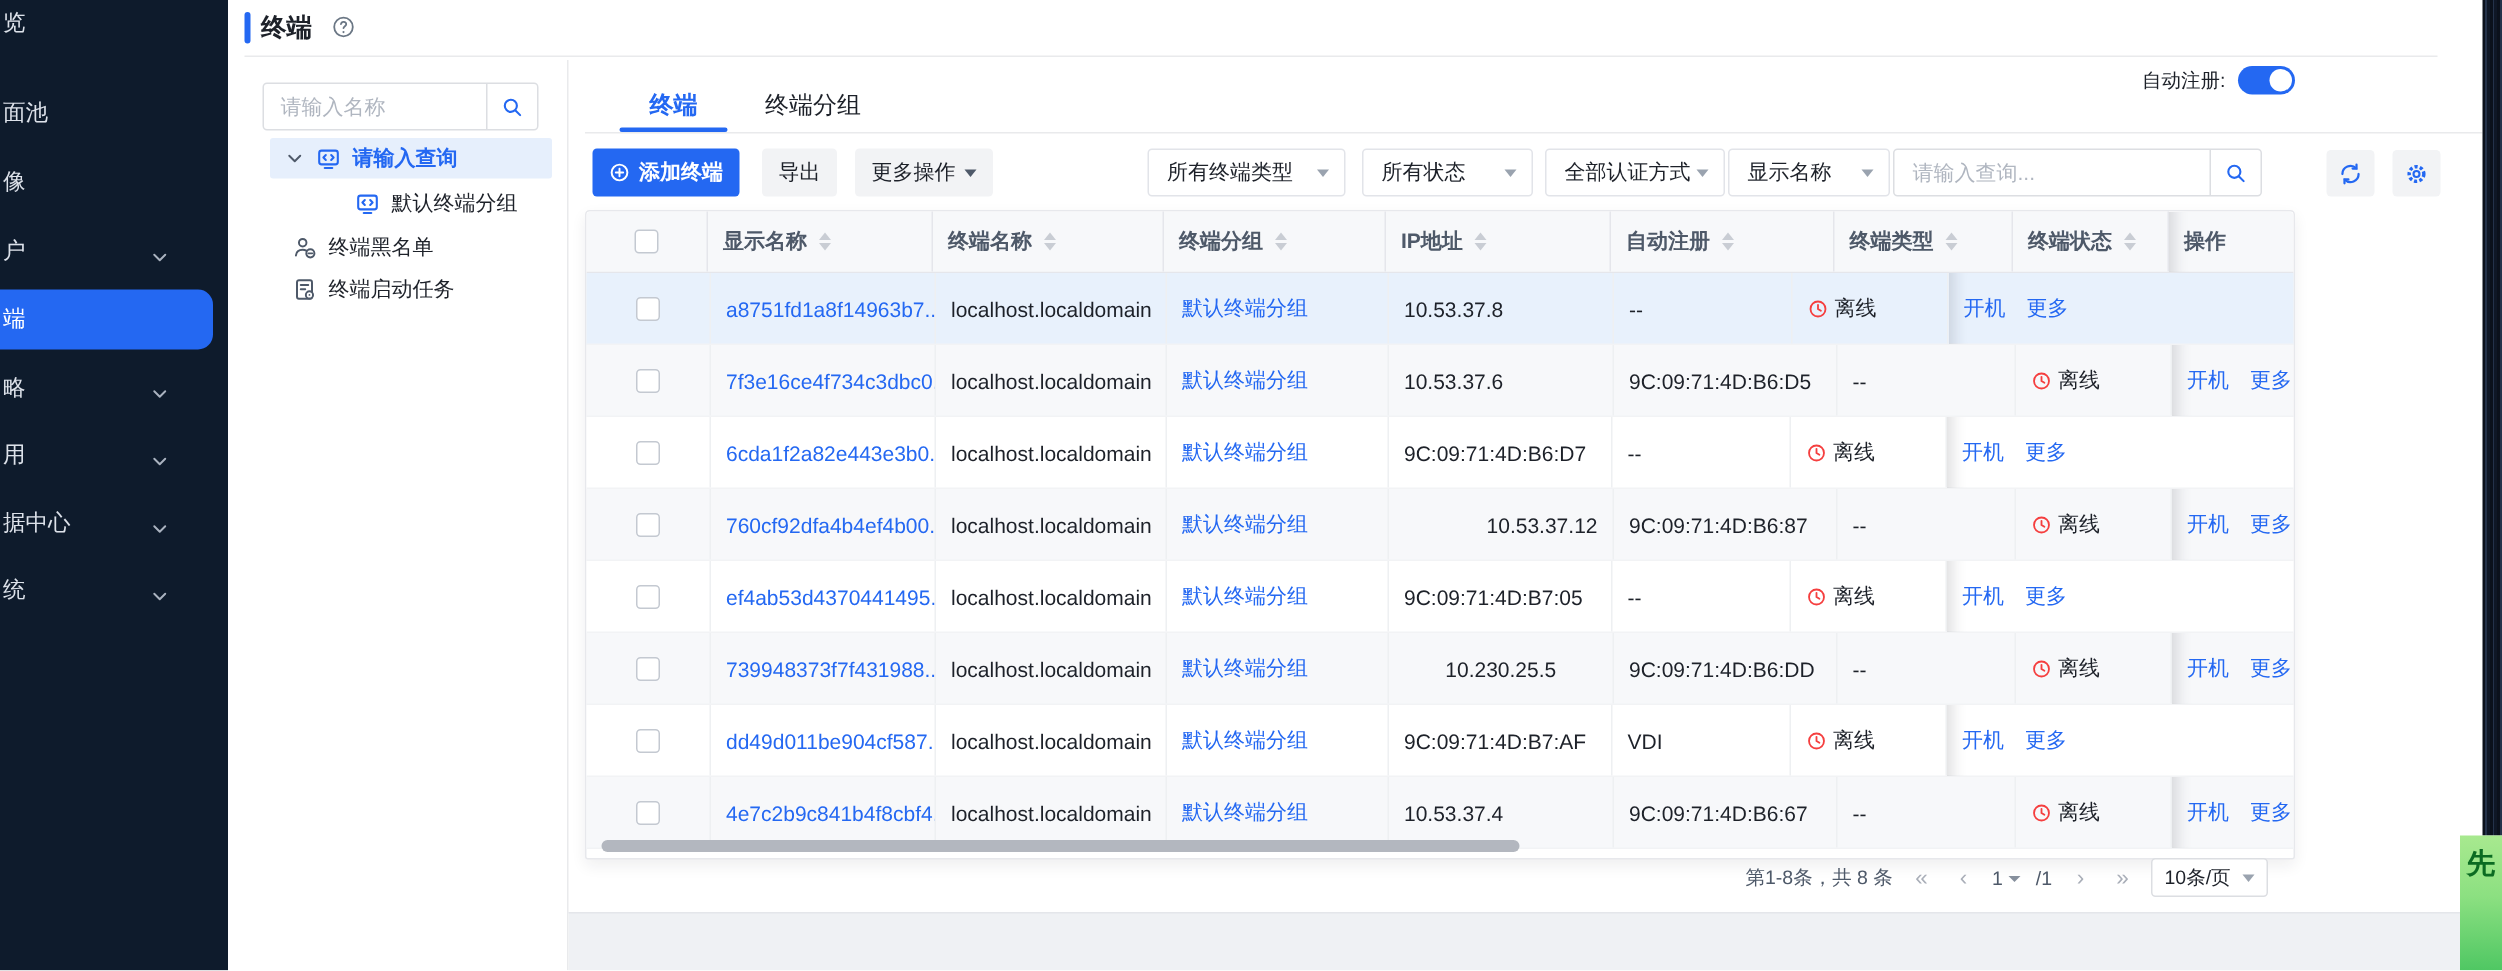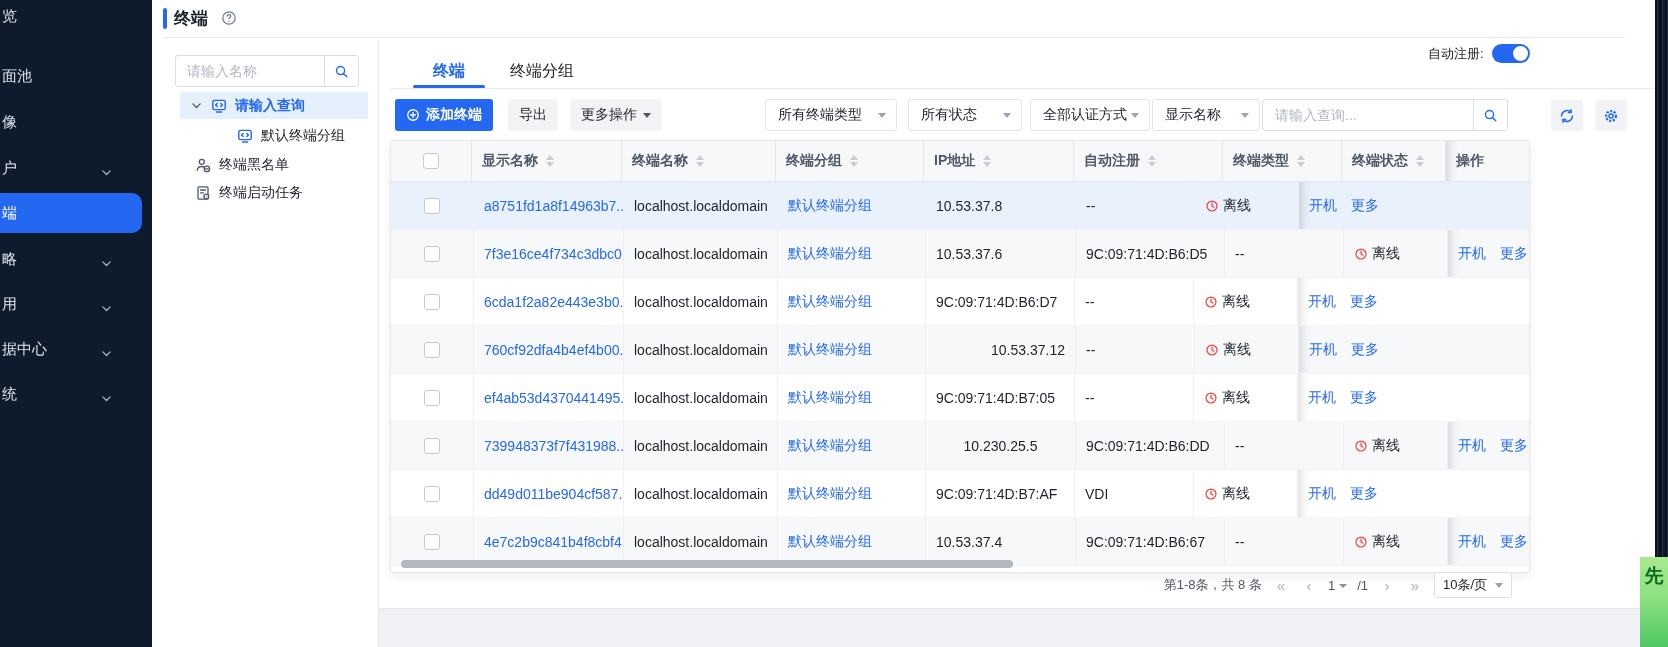--- a/index.html
+++ b/index.html
@@ -472,20 +472,23 @@
           </div>
           <div class="td" style="flex: 0 0 154px;">
             <span>localhost.localdomain</span>
           </div>
           <div class="td" style="flex: 0 0 148px;">
             <span class="link">默认终端分组</span>
           </div>
           <div class="td" style="flex: 0 0 150px; justify-content: flex-end;">
             <span>10.53.37.12</span>
           </div>
+          <div class="td" style="flex: 0 0 149px;">
+            <span>9C:09:71:4D:B6:87</span>
+          </div>
           <div class="td" style="flex: 0 0 119px;">
             <span>--</span>
           </div>
           <div class="td status" style="flex: 0 0 104px;">
             <span style="display: inline-flex;">
               <svg width="14" height="14" viewBox="0 0 16 16" fill="none" stroke="currentColor" stroke-width="1.4" stroke-linecap="round">
                 <circle cx="8" cy="8" r="5.7"></circle>
                 <path d="M8 4.8V8l2.2 1.4"></path>
               </svg>
             </span>

